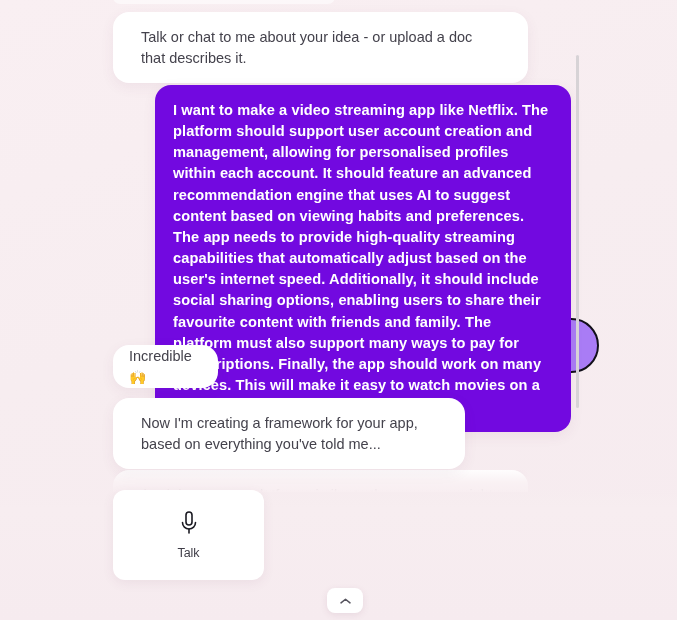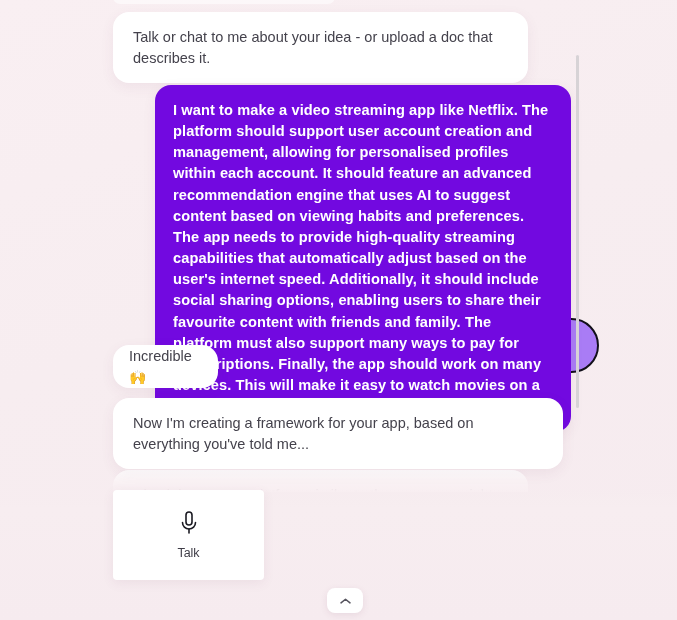--- a/index.html
+++ b/index.html
@@ -55,21 +55,21 @@
   .bubble {
     border-radius: 16px;
     box-shadow: 0 4px 14px rgba(120, 60, 100, 0.07);
     font-size: 14.5px;
     line-height: 1.42;
   }
 
   .bubble-bot {
     background: #ffffff;
     color: #44424c;
-    padding: 15px 20px;
+    padding: 15px 28px;
   }
 
   .bubble-user {
     background: #7209e0;
     color: #ffffff;
     font-weight: 700;
     padding: 15px 18px;
     line-height: 1.45;
     font-size: 14.6px;
     letter-spacing: 0.1px;
@@ -110,21 +110,21 @@
     top: 345px;
     width: 105px;
     z-index: 6;
   }
   .msg-3 .bubble-bot { padding: 1px 16px; }
 
   .msg-4 {
     position: absolute;
     left: 113px;
     top: 398px;
-    width: 450px;
+    width: 352px;
     z-index: 6;
   }
 
   
   .msg-5 {
     position: absolute;
     left: 113px;
     top: 470px;
     width: 415px;
     z-index: 5;
@@ -182,21 +182,21 @@
     left: 113px;
     top: 2px;
     display: flex;
     gap: 9px;
   }
 
   .action-card {
     width: 151px;
     height: 90px;
     background: #ffffff;
-    border-radius: 4px;
+    border-radius: 12px;
     box-shadow: 0 3px 12px rgba(120, 60, 100, 0.08);
     display: flex;
     flex-direction: column;
     align-items: center;
     justify-content: center;
     gap: 10px;
     cursor: pointer;
   }
 
   .action-label {

